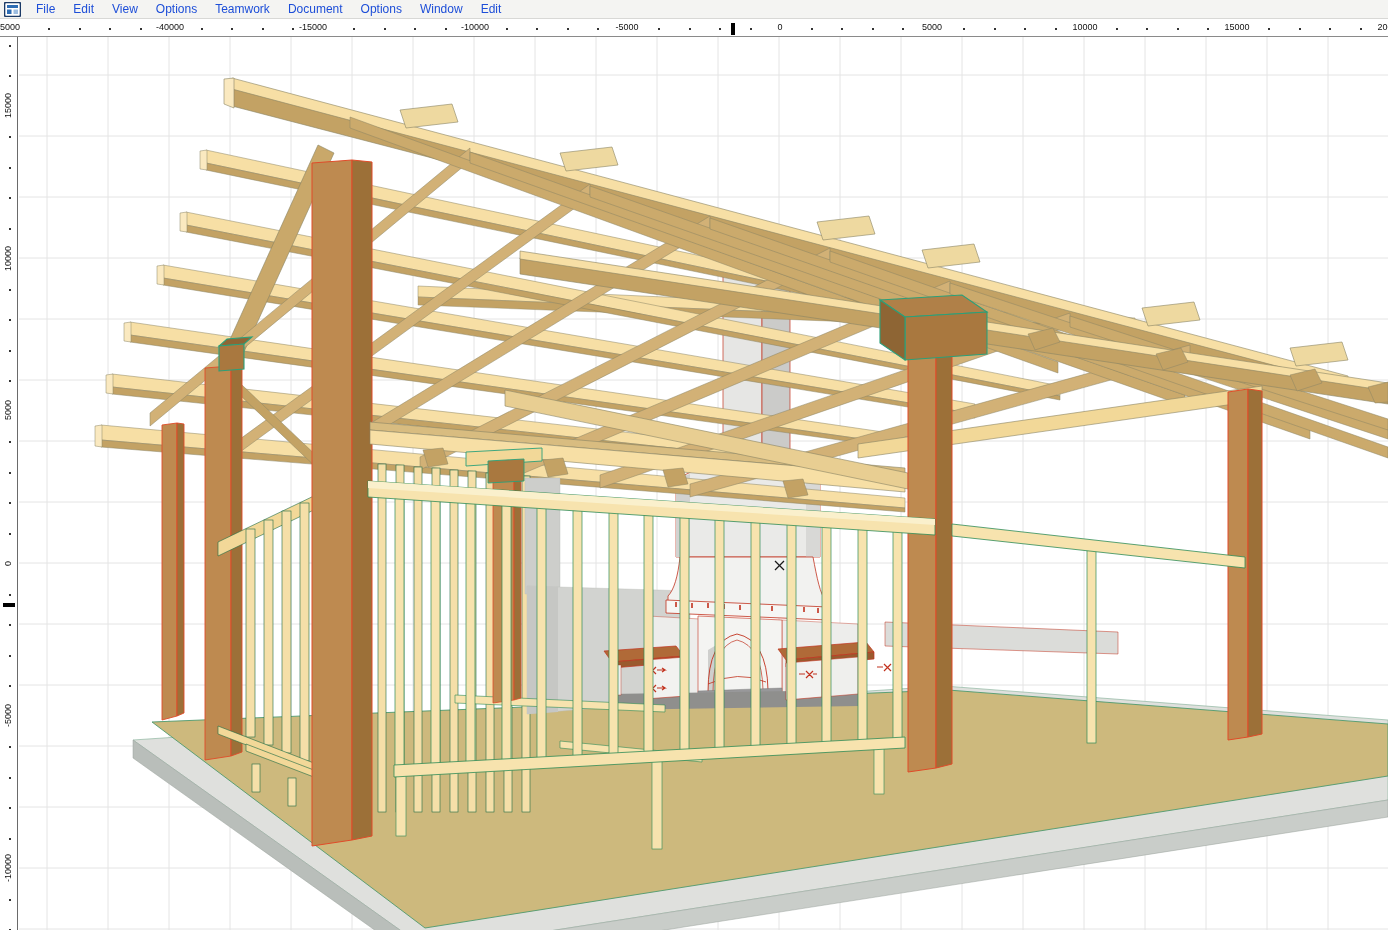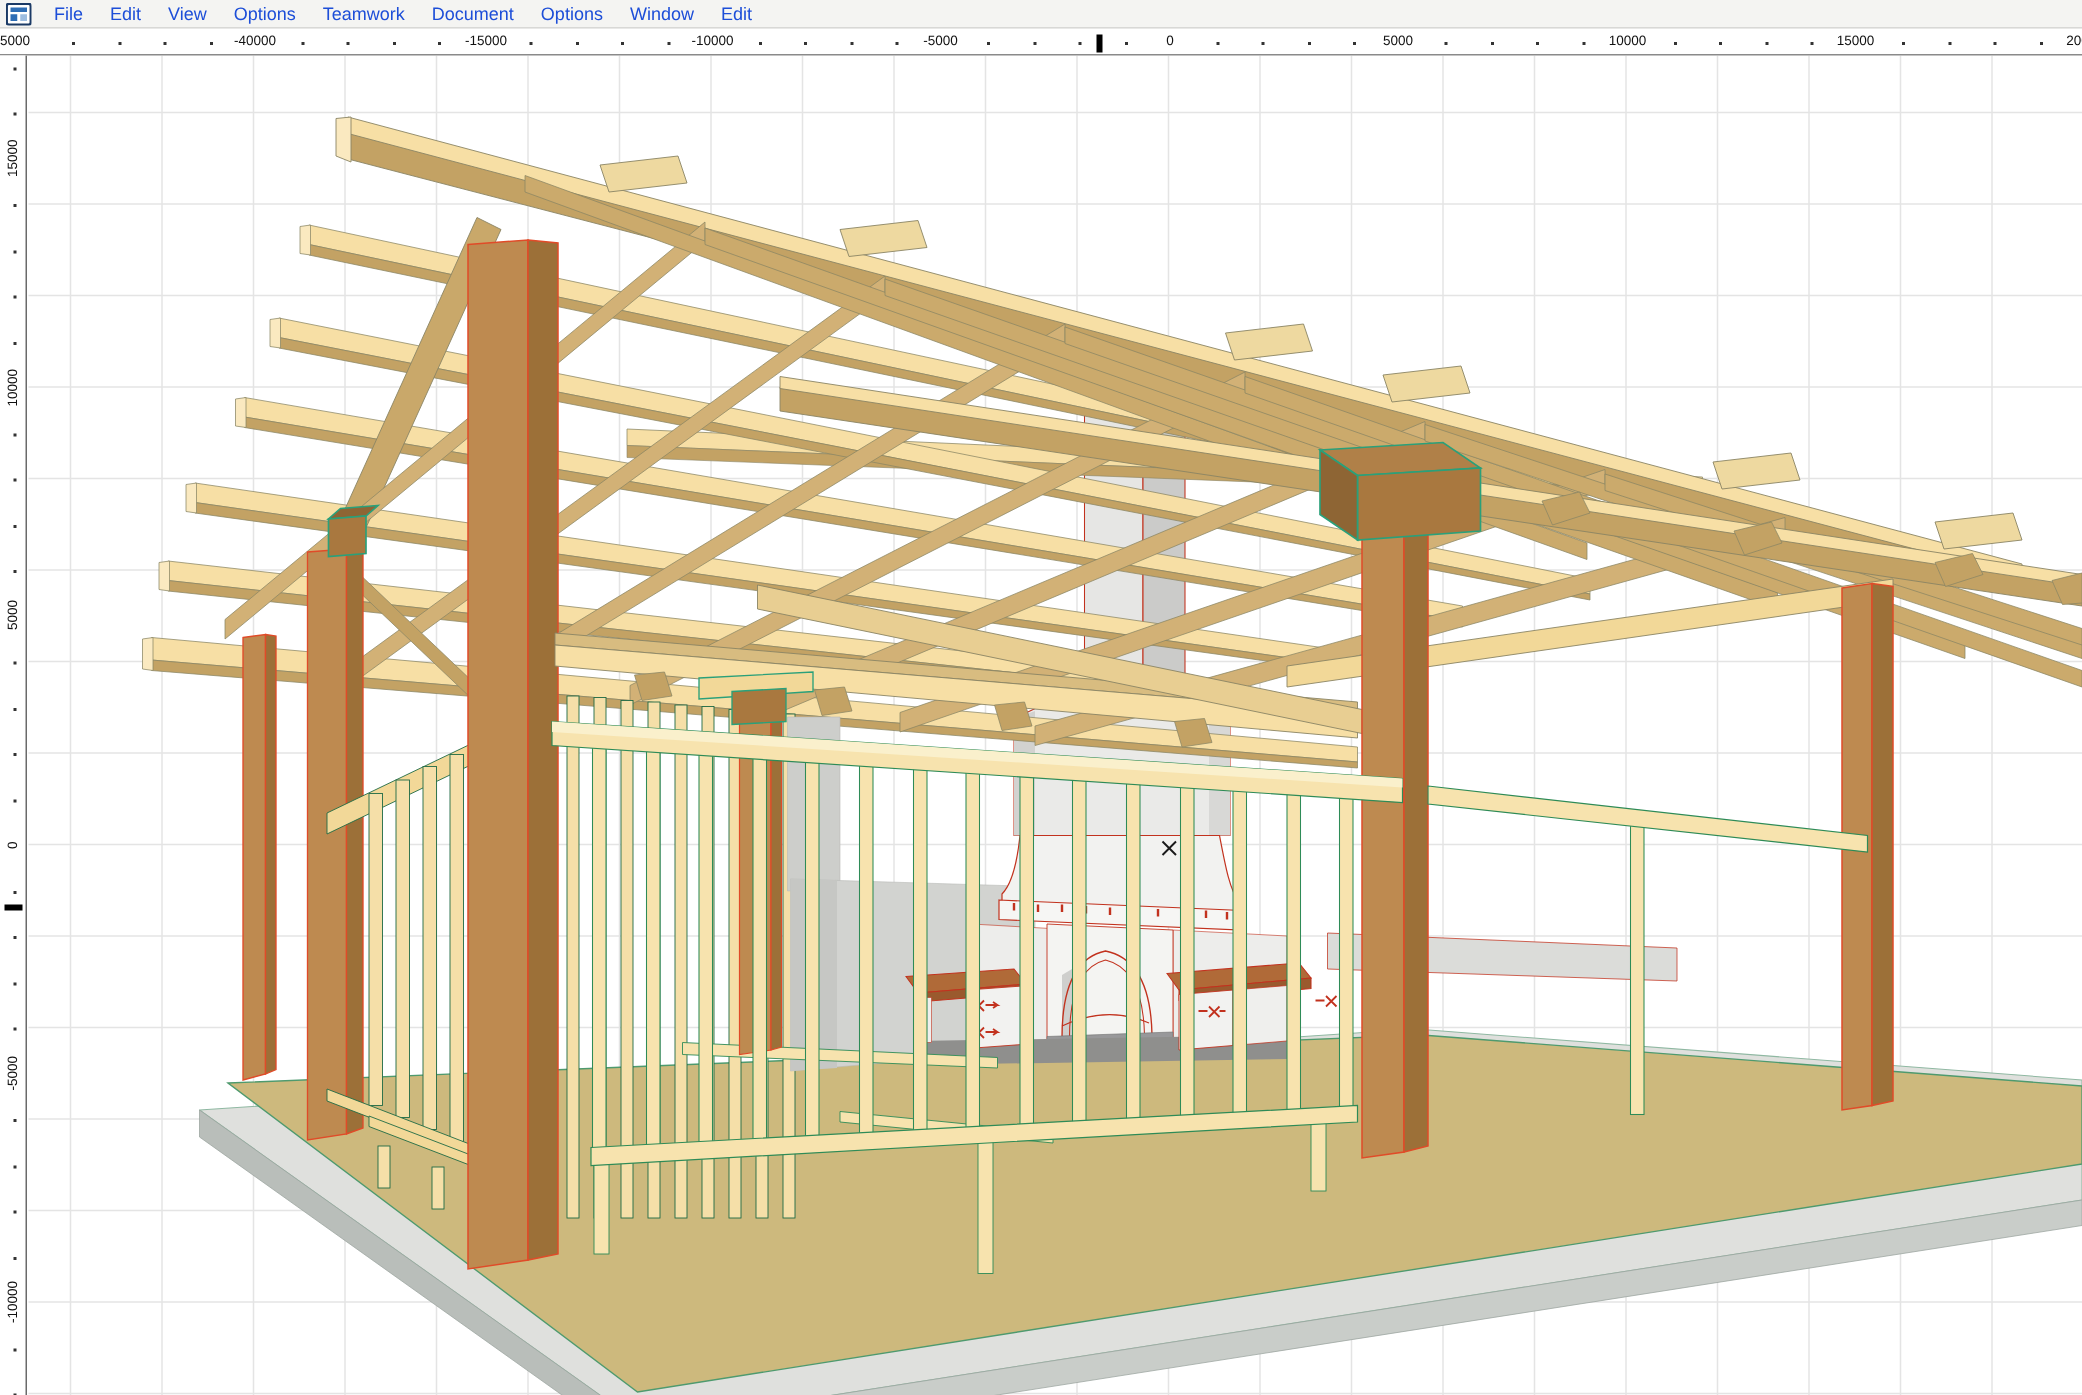--- a/index.html
+++ b/index.html
@@ -55,21 +55,21 @@
     <div class="menu-item">Teamwork</div>
     <div class="menu-item">Document</div>
     <div class="menu-item">Options</div>
     <div class="menu-item">Window</div>
     <div class="menu-item">Edit</div>
   </div>
 
   <div id="hruler">
       <span class="hlabel" style="left: 6px;">-25000</span>
       <span class="hlabel" style="left: 170px;">-40000</span>
-      <span class="hlabel" style="left: 324px;">-15000</span>
+      <span class="hlabel" style="left: 313px;">-15000</span>
       <span class="hlabel" style="left: 475px;">-10000</span>
       <span class="hlabel" style="left: 627px;">-5000</span>
       <span class="hlabel" style="left: 780px;">0</span>
       <span class="hlabel" style="left: 932px;">5000</span>
       <span class="hlabel" style="left: 1085px;">10000</span>
       <span class="hlabel" style="left: 1237px;">15000</span>
       <span class="hlabel" style="left: 1390px;">20000</span>
       <div class="hdot" style="left: 48px;"></div>
       <div class="hdot" style="left: 78.5px;"></div>
       <div class="hdot" style="left: 109px;"></div>

